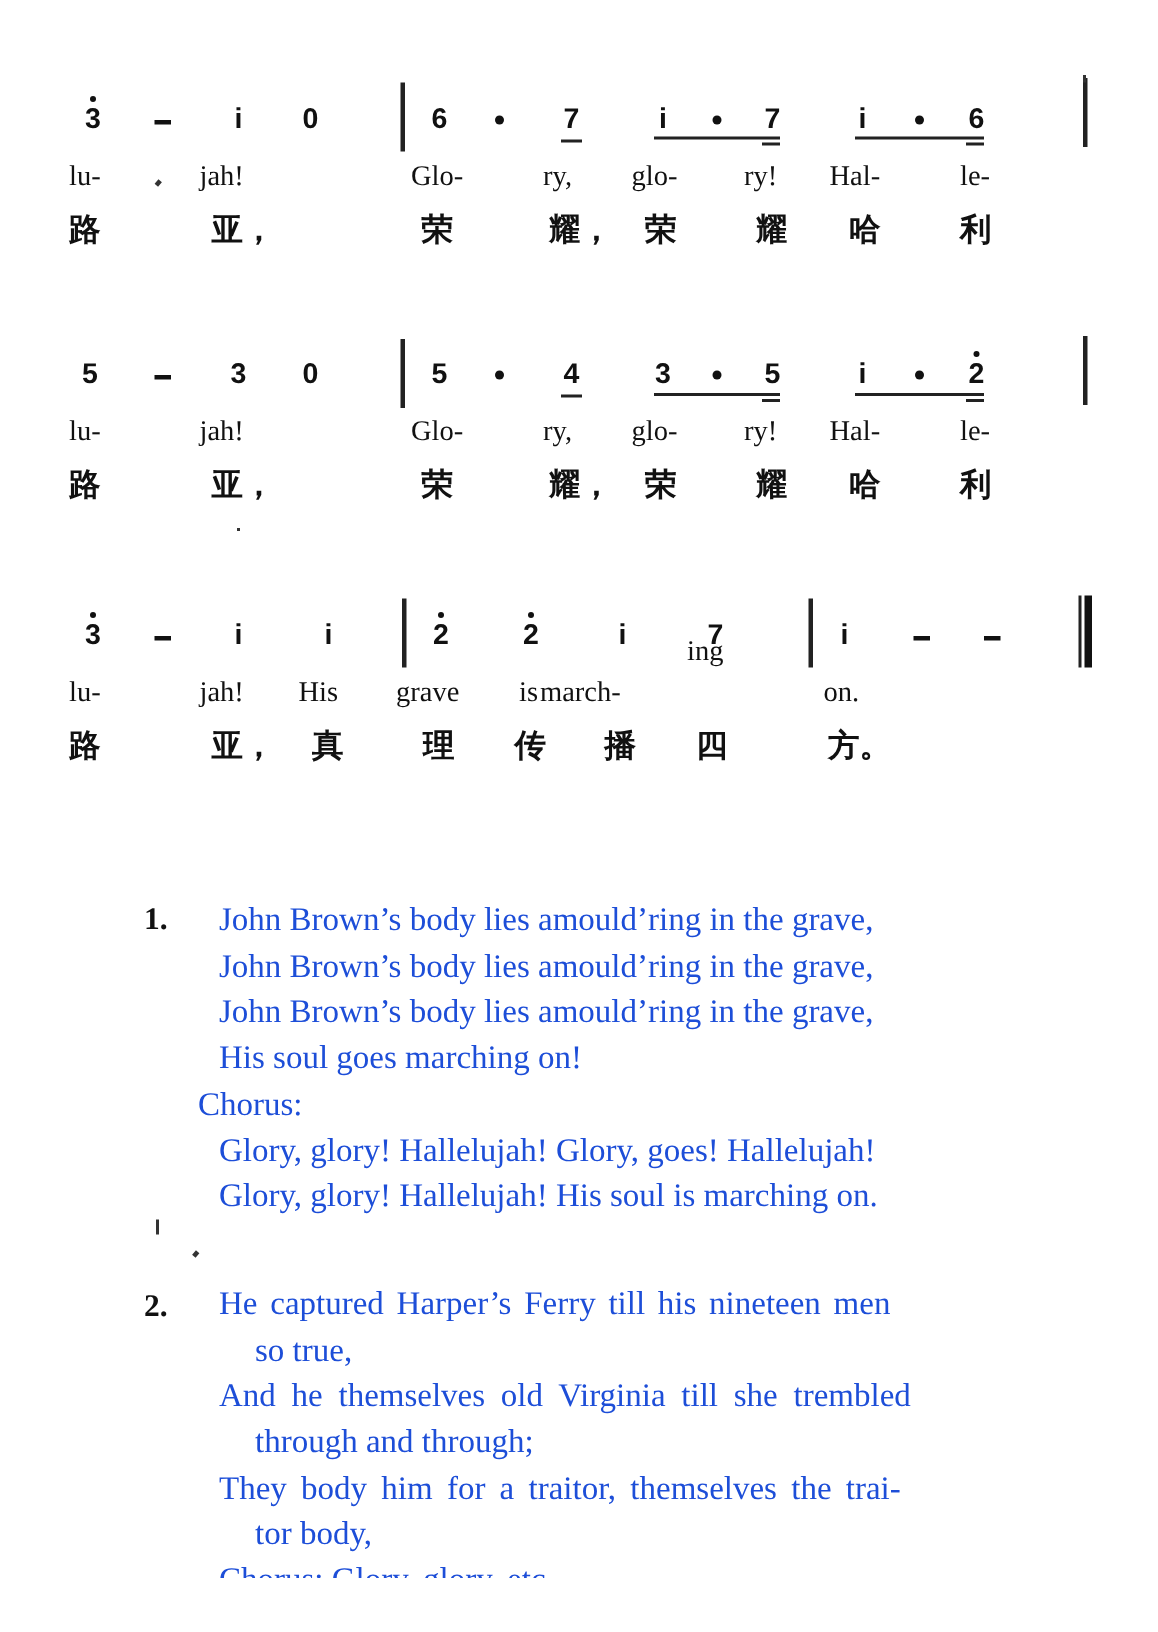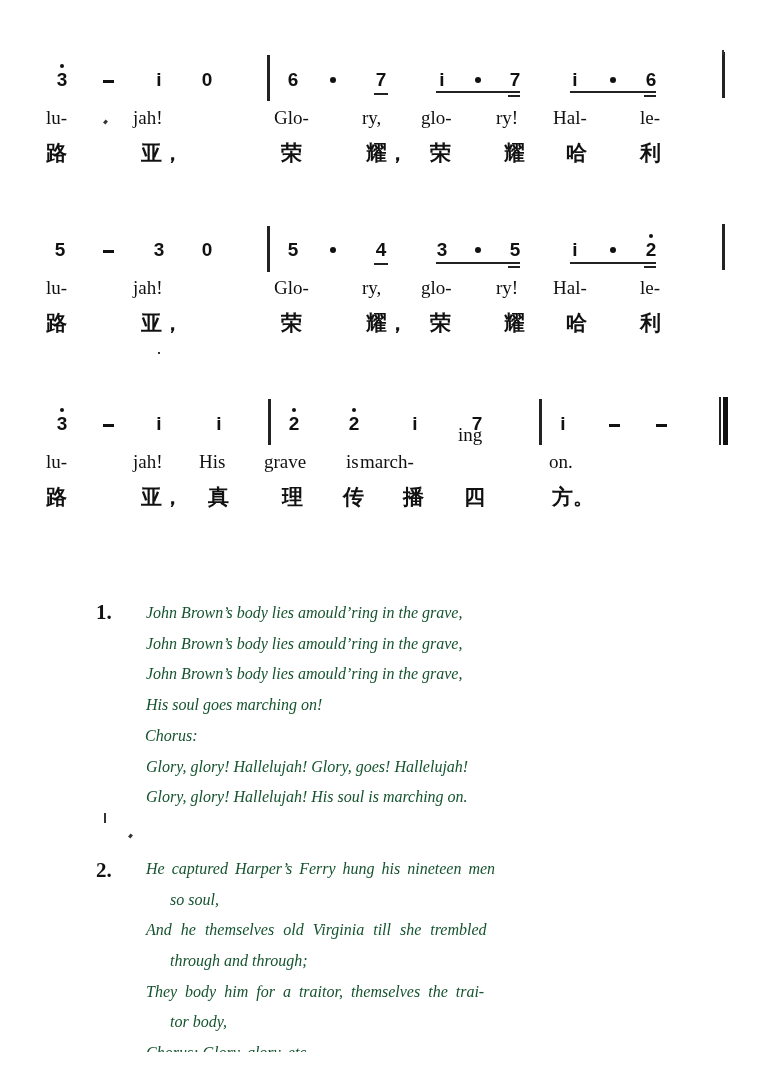--- a/index.html
+++ b/index.html
@@ -43,25 +43,24 @@
       font-family: "DejaVu Sans", sans-serif;
       font-weight: bold;
       font-size: 21px;
       line-height: 24px;
       white-space: nowrap;
       color: #111;
     }
     .verse {
       position: absolute;
       font-family: "Liberation Serif", serif;
-      font-size: 16px;
+      font-size: 22px;
       line-height: 31px;
       white-space: nowrap;
-      color: #14532d;
-      font-style: italic;
+      color: #1d4ed8;
     }
     .vnum {
       position: absolute;
       font-family: "Liberation Serif", serif;
       font-weight: bold;
       font-size: 21px;
       line-height: 31px;
     }
     .speck { position: absolute; background: #333; }
   </style>
@@ -185,29 +184,29 @@
   <div class="lyric-zh" style="left:464px;top:485px">四</div>
   <div class="lyric-zh" style="left:552px;top:485px">方。</div>
 </div>
 
 <div>
   <div class="vnum" style="left:96px;top:597px">1.</div>
   <div class="verse" style="left:146px;top:597px">John Brown’s body lies amould’ring in the grave,</div>
   <div class="verse" style="left:146px;top:628px">John Brown’s body lies amould’ring in the grave,</div>
   <div class="verse" style="left:146px;top:658px">John Brown’s body lies amould’ring in the grave,</div>
   <div class="verse" style="left:146px;top:689px">His soul goes marching on!</div>
-  <div class="verse" style="left:145px;top:720px">Chorus:</div>
+  <div class="verse" style="left:132px;top:720px">Chorus:</div>
   <div class="verse" style="left:146px;top:751px">Glory, glory! Hallelujah! Glory, goes! Hallelujah!</div>
   <div class="verse" style="left:146px;top:781px">Glory, glory! Hallelujah! His soul is marching on.</div>
 </div>
 
 <div>
   <div class="vnum" style="left:96px;top:855px">2.</div>
-  <div class="verse" style="left:146px;top:853px;word-spacing:3px">He captured Harper’s Ferry hung his nineteen men</div>
-  <div class="verse" style="left:170px;top:884px">so soul,</div>
+  <div class="verse" style="left:146px;top:853px;word-spacing:3px">He captured Harper’s Ferry till his nineteen men</div>
+  <div class="verse" style="left:170px;top:884px">so true,</div>
   <div class="verse" style="left:146px;top:914px;word-spacing:5px">And he themselves old Virginia till she trembled</div>
   <div class="verse" style="left:170px;top:945px">through and through;</div>
   <div class="verse" style="left:146px;top:976px;word-spacing:4px">They body him for a traitor, themselves the trai-</div>
   <div class="verse" style="left:170px;top:1006px">tor body,</div>
   <div class="abs" style="left:140px;top:1040px;width:400px;height:12px;overflow:hidden">
     <div class="verse" style="left:6px;top:-3px">Chorus: Glory, glory, etc.</div>
   </div>
 </div>
 
 <div class="speck" style="left:104px;top:120px;width:3px;height:4px;transform:rotate(40deg)"></div>

